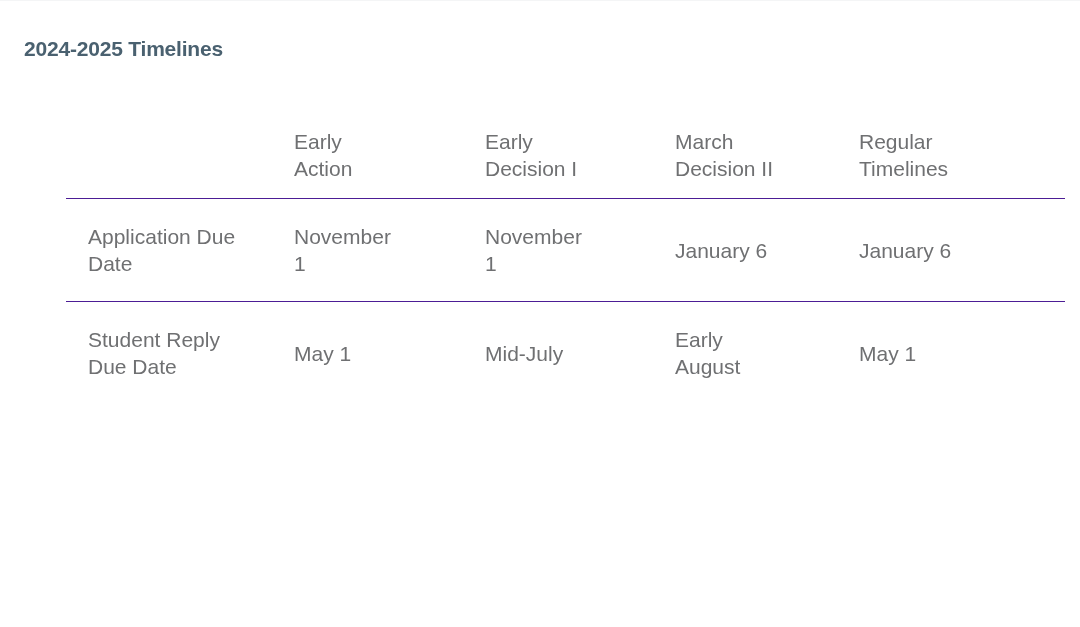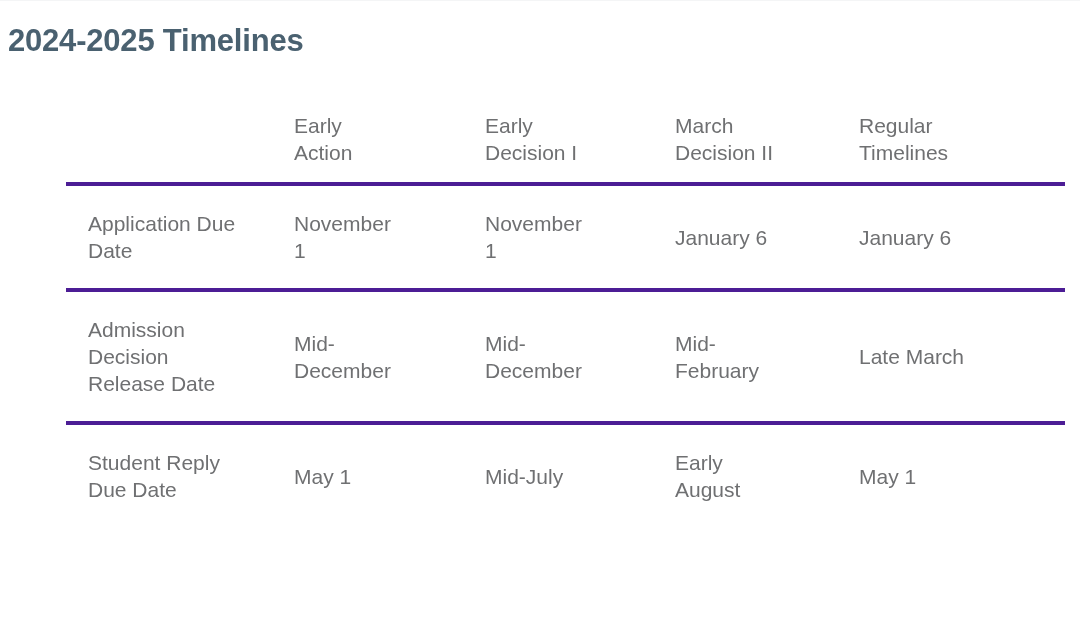--- a/index.html
+++ b/index.html
@@ -18,23 +18,23 @@
 
   .page-topline {
     position: absolute;
     top: 0; left: 0;
     width: 1080px;
     height: 1px;
     background: #f4f5f6;
   }
 
   .page-title {
-    margin: 0;
-    padding: 22px 0 0 8px;
-    font-size: 31px;
+    margin: 8px;
+    padding: 22px 0 0 16px;
+    font-size: 21px;
     line-height: 38px;
     font-weight: bold;
     color: #4a6170;
     letter-spacing: -0.2px;
   }
 
   .timeline-table-wrap {
     padding: 52px 14px 0 66px;
   }
 
@@ -68,21 +68,21 @@
   table.timeline-table thead th.corner { padding: 0; }
 
   table.timeline-table thead th .hdr-inner {
     display: block;
     padding-left: 22px;
     max-width: 130px;
   }
   table.timeline-table thead th.corner .hdr-inner { padding-left: 0; }
 
   table.timeline-table tbody tr {
-    border-top: 4px solid #4c1d95;
+    border-top: 1px solid #4c1d95;
   }
 
   table.timeline-table tbody td {
     padding: 24px 10px 24px 0;
   }
 
   table.timeline-table tbody td .cell-inner {
     display: block;
     padding-left: 22px;
     max-width: 136px;
@@ -143,37 +143,20 @@
         </td>
         <td>
           <span class="cell-inner">January 6</span>
         </td>
         <td class="wide">
           <span class="cell-inner">January 6</span>
         </td>
       </tr>
       <tr>
         <td class="rowhdr">
-          <span class="cell-inner">Admission Decision Release Date</span>
-        </td>
-        <td>
-          <span class="cell-inner">Mid-December</span>
-        </td>
-        <td>
-          <span class="cell-inner">Mid-December</span>
-        </td>
-        <td>
-          <span class="cell-inner">Mid-February</span>
-        </td>
-        <td class="wide">
-          <span class="cell-inner">Late March</span>
-        </td>
-      </tr>
-      <tr>
-        <td class="rowhdr">
           <span class="cell-inner">Student Reply Due Date</span>
         </td>
         <td>
           <span class="cell-inner">May 1</span>
         </td>
         <td>
           <span class="cell-inner">Mid-July</span>
         </td>
         <td>
           <span class="cell-inner">Early August</span>

